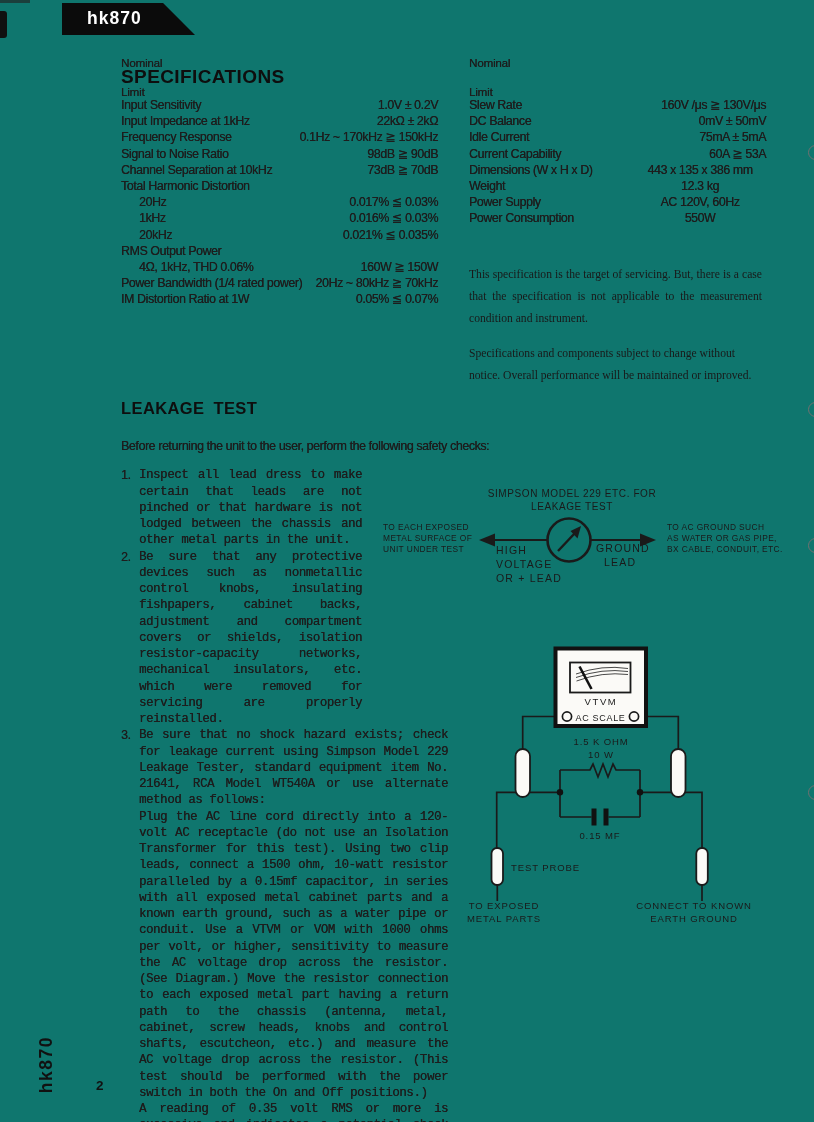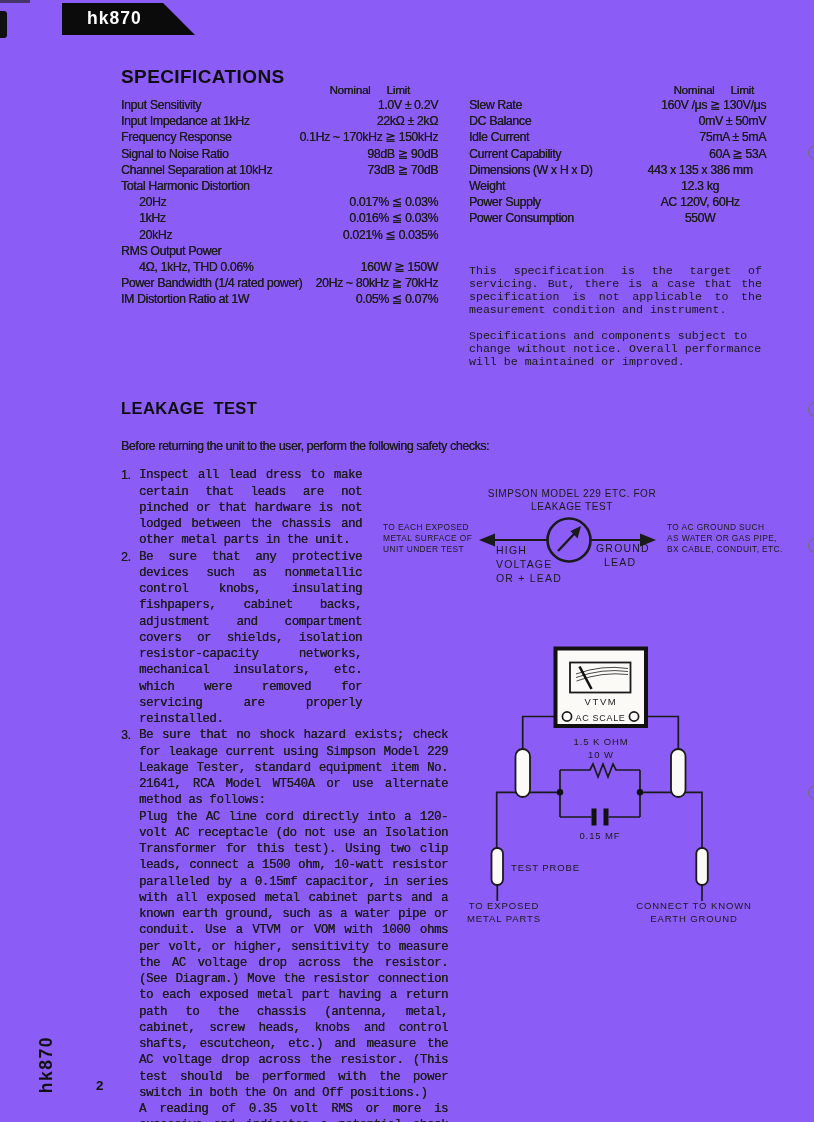--- a/index.html
+++ b/index.html
@@ -1,50 +1,50 @@
 <!DOCTYPE html>
 <html><head>
 <meta charset="utf-8">
 <style>
   html,body{margin:0;padding:0;background:#e8e8e6;}
   .page{
     position:relative;width:814px;height:1122px;margin:0 auto;
-    background:#8b5cf6;overflow:hidden;color:#1c1c1c;
+    background:#0f766e;overflow:hidden;color:#1c1c1c;
     font-family:"Liberation Sans","DejaVu Sans",sans-serif;
   }
   .page *{box-sizing:border-box;}
 
   
   .banner{position:absolute;left:62px;top:3px;width:133px;height:32px;background:#0b0b0b;
     clip-path:polygon(0 0,76% 0,100% 100%,0 100%);}
   .banner span{display:block;color:#fff;font-weight:bold;font-size:17.5px;letter-spacing:1px;
     line-height:31px;padding-left:25px;}
   .edge-blob{position:absolute;left:0;top:11px;width:7px;height:27px;background:#101010;border-radius:0 3px 3px 0;}
   .edge-dash{position:absolute;left:0;top:0;width:30px;height:3px;background:#222;opacity:.65;}
   .hole{position:absolute;right:-9px;width:15px;height:15px;border-radius:50%;border:1.6px solid #707070;}
 
   
   .spec-title{position:absolute;left:121px;top:66px;font-size:19px;font-weight:bold;letter-spacing:.4px;color:#0e0e0e;}
   .speccol{position:absolute;font-size:12.3px;letter-spacing:-.35px;color:#1d1d1d;text-shadow:.25px 0 0 currentColor;}
-  .colhead{display:flex;justify-content:flex-end;gap:16px;font-size:11.6px;height:15px;letter-spacing:-.2px;}
+  .colhead{display:flex;justify-content:flex-end;gap:16px;font-size:11.6px;height:15px;letter-spacing:-.2px;flex-direction:column;}
   .spec-left{left:121px;top:83px;width:317px;}
   .spec-left .colhead{padding-right:28px;}
   .spec-right{left:469px;top:83px;width:297px;}
   .spec-right .colhead{padding-right:12px;}
   .srow{display:flex;justify-content:space-between;align-items:baseline;height:16.2px;white-space:nowrap;}
   .srow .sval{text-align:right;}
   .ind .slabel{padding-left:18px;}
   .rrow{display:flex;align-items:baseline;height:16.2px;white-space:nowrap;}
   .rrow .rlabel{width:165px;flex:none;}
   .rrow .rval{flex:1;}
   .v-right .rval{text-align:right;}
   .v-left .rval{text-align:center;}
 
   .notes{position:absolute;left:469px;top:264px;width:293px;
-    font-family:Liberation Mono, monospace;font-size:11.6px;line-height:13px;color:#191919;}
+    font-family:Liberation Serif, serif;font-size:11.6px;line-height:22px;color:#191919;}
   .notes p{margin:0 0 13px 0;text-align:justify;}
   .notes p:last-child{text-align:left;}
 
   
   .lt-title{position:absolute;left:121px;top:399px;font-size:16.5px;font-weight:bold;letter-spacing:.4px;word-spacing:4px;color:#0e0e0e;}
   .lt-col{position:absolute;left:121px;top:438px;width:344px;font-size:12.4px;line-height:16.25px;
     letter-spacing:-.4px;color:#1d1d1d;text-shadow:.25px 0 0 currentColor;}
   .lt-intro{white-space:nowrap;margin-bottom:13px;}
   .lt-item{display:flex;margin:0;}
   .lt-item .num{width:18px;flex:none;}

